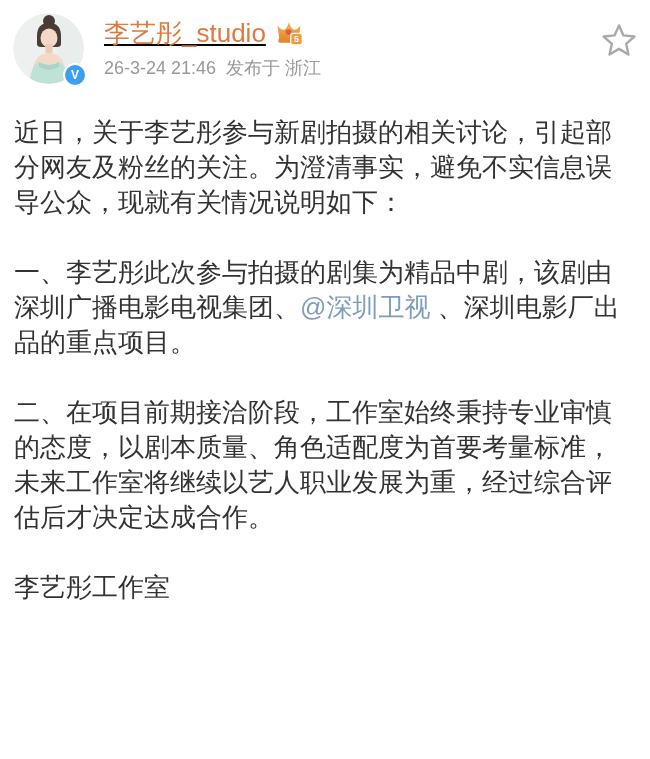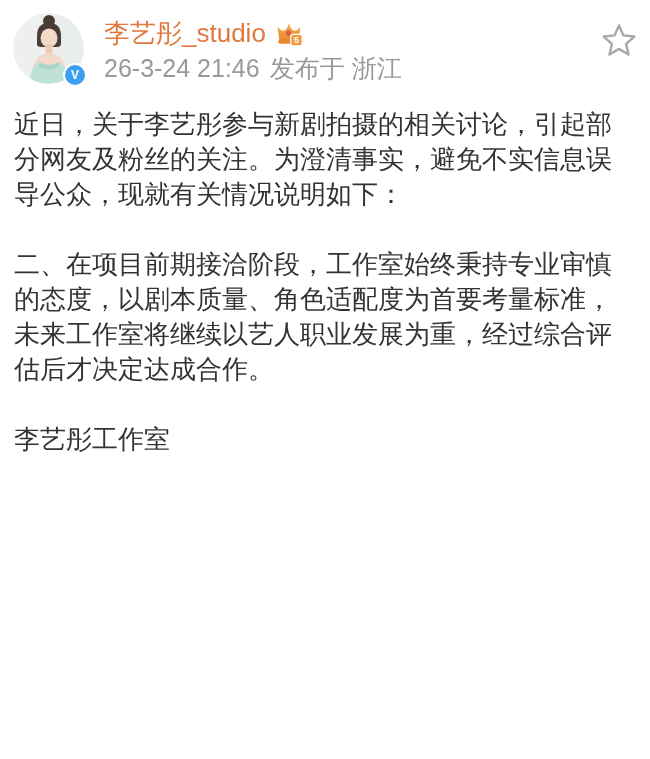--- a/index.html
+++ b/index.html
@@ -21,34 +21,34 @@
   .header{position:relative;height:84px;}
   .avatar-wrap{position:absolute;left:13px;top:13px;width:71px;height:71px;cursor:pointer;}
   .avatar-img{width:71px;height:71px;border-radius:50%;display:block;}
   .v-badge{
     position:absolute;right:-3px;bottom:-3px;width:20px;height:20px;border-radius:50%;
     background:var(--verified_blue);border:2px solid #fff;
     display:flex;align-items:center;justify-content:center;
     color:#fff;font-size:12px;font-weight:700;line-height:1;
   }
   .user-block{margin-left:104px;padding-top:18px;}
-  .name-row{display:flex;align-items:center;gap:8px;}
+  .name-row{display:flex;gap:8px;text-decoration:underline;}
   .username{font-size:26px;line-height:30px;color:var(--username_orange);cursor:pointer;}
   .vip-badge{width:30px;height:29px;display:block;}
-  .meta-row{margin-top:9px;font-size:25px;line-height:22px;color:var(--timestamp_gray);}
+  .meta-row{margin-top:9px;font-size:18px;line-height:22px;color:var(--timestamp_gray);}
   .meta-row .loc{margin-left:10px;}
   .fav-btn{
     position:absolute;right:8px;top:18px;width:44px;height:44px;
     background:none;border:none;padding:2px;cursor:pointer;
   }
   .fav-btn svg{width:38px;height:38px;display:block;}
 
   
   .content{padding:16px 14px 0 14px;font-size:26px;line-height:35px;color:var(--body_text);}
-  .content p{margin:7px 0 35px 0;}
+  .content p{margin:15px 0 35px 0;}
   .content p.signature{margin-bottom:0;}
   .mention{color:var(--link_blue);text-decoration:none;cursor:pointer;}
 </style>
 </head>
 <body>
 
 <div class="page">
 
   <div class="header">
 
@@ -102,17 +102,18 @@
     <button class="fav-btn">
       <svg viewBox="0 0 24 24" aria-hidden="true" fill="none" stroke="#a9a9a9" stroke-width="1.5" stroke-linejoin="round">
         <path d="M12 2.8 L14.8 9.1 L21.7 9.8 L16.5 14.4 L18 21.2 L12 17.6 L6 21.2 L7.5 14.4 L2.3 9.8 L9.2 9.1 Z"></path>
       </svg>
     </button>
 
   </div>
 
   <div class="content">
     <p>近日，关于李艺彤参与新剧拍摄的相关讨论，引起部分网友及粉丝的关注。为澄清事实，避免不实信息误导公众，现就有关情况说明如下：</p>
+    <p><span>一、李艺彤此次参与拍摄的剧集为精品中剧，该剧由深圳广播电影电视集团、</span><a class="mention">@深圳卫视</a><span> 、深圳电影厂出品的重点项目。</span></p>
     <p>二、在项目前期接洽阶段，工作室始终秉持专业审慎的态度，以剧本质量、角色适配度为首要考量标准，未来工作室将继续以艺人职业发展为重，经过综合评估后才决定达成合作。</p>
     <p class="signature">李艺彤工作室</p>
   </div>
 
 </div>
 
 </body></html>

